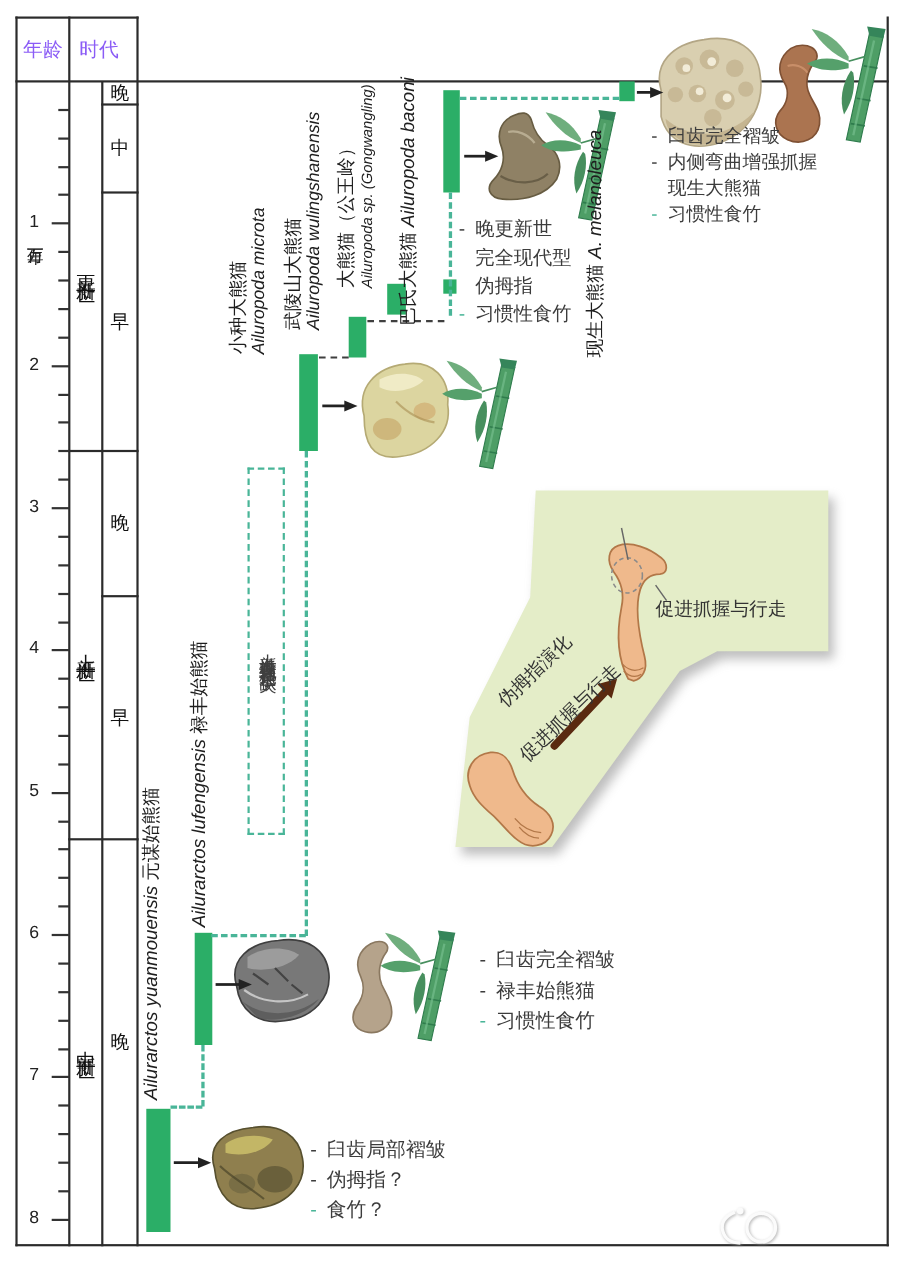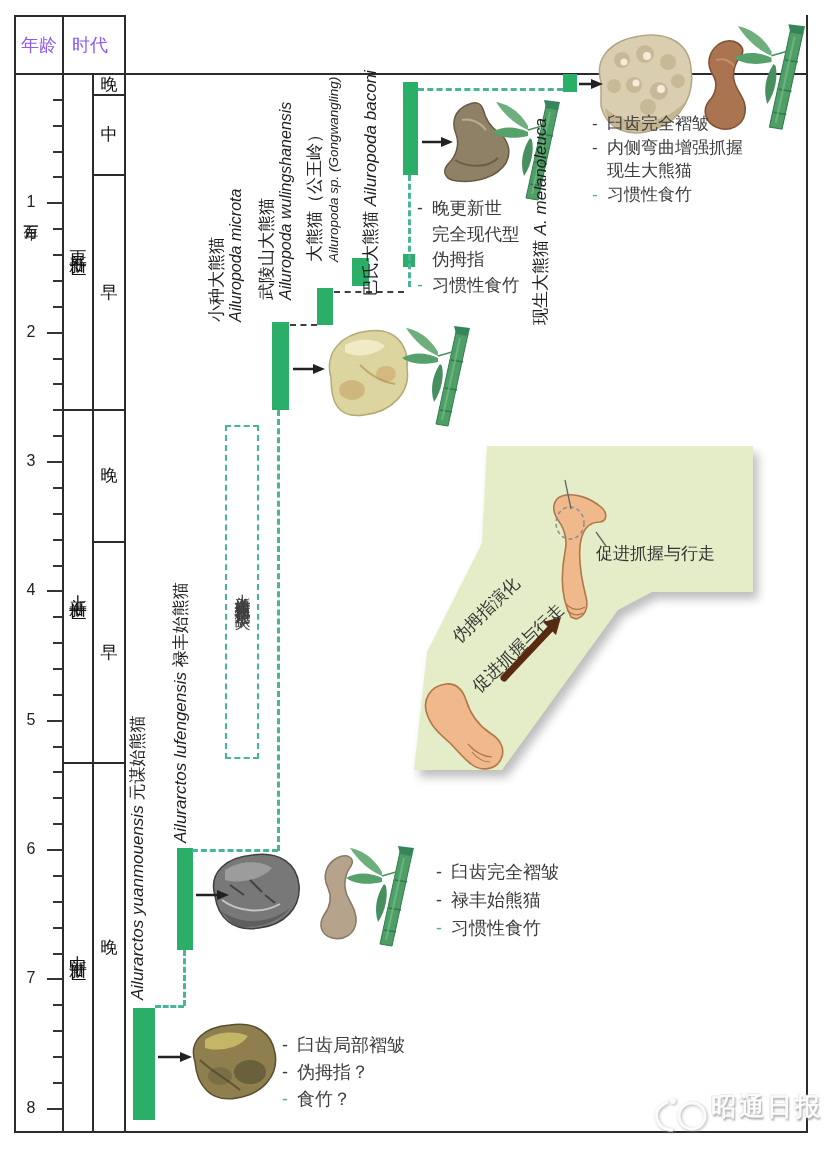--- a/index.html
+++ b/index.html
@@ -386,17 +386,13 @@
       <div class="note-row">
         <span class="dash d-teal">-</span>
         <span>食竹？</span>
       </div>
     </div>
 
   <div class="ptext" style="left:596px;top:542px">促进抓握与行走</div>
   <div class="diag" style="left:486px;top:610px">伪拇指演化</div>
   <div class="diag" style="left:518px;top:648px">促进抓握与行走</div>
 
-  <div id="wm">
-    <span style="width:52px"></span>
-    <span class="wmtext">昭通日报</span>
-  </div>
 </div>
 
 </body></html>

